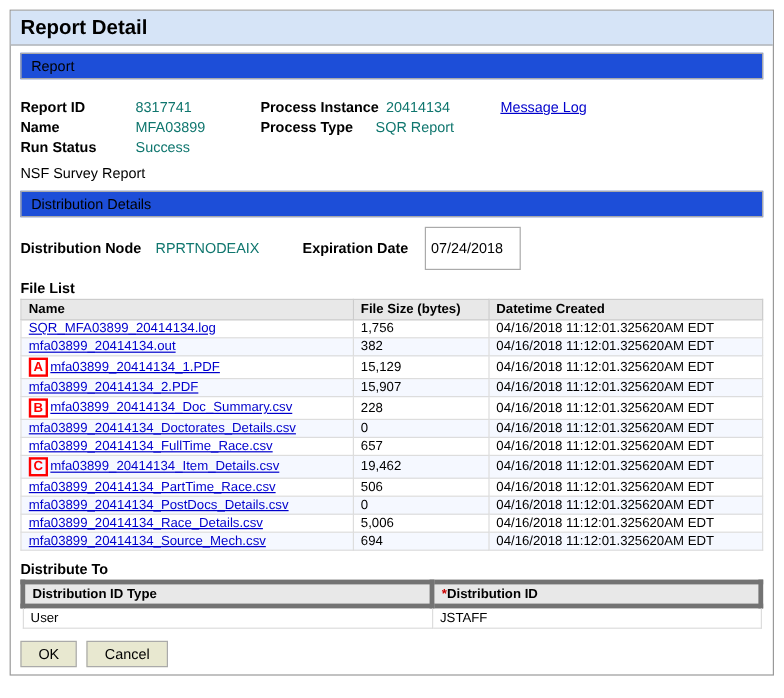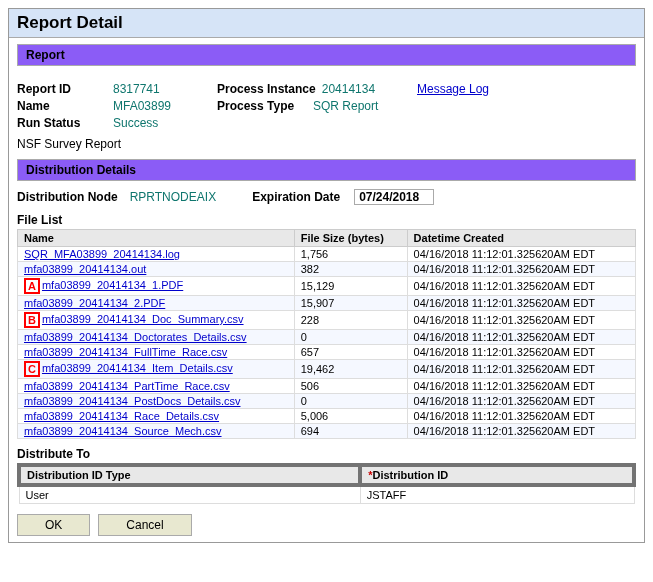--- a/index.html
+++ b/index.html
@@ -18,24 +18,24 @@
     }
     .section-header {
       background: #d6e4f7;
       border-bottom: 1px solid #aaa;
       padding: 4px 8px;
       font-weight: bold;
       font-size: 17px;
       color: #000;
     }
     .subsection-header {
-      background: #8b5cf6;
+      background: #1d4ed8;
       border: 1px solid #aaa;
       padding: 3px 8px;
-      font-weight: bold;
+      font-weight: normal;
       font-size: 12px;
       color: #000;
       margin: 6px 8px 4px 8px;
     }
     .field-label {
       font-weight: bold;
       min-width: 90px;
       color: #000;
     }
     .field-value {
@@ -44,22 +44,21 @@
     .field-link {
       color: #00c;
       text-decoration: underline;
       cursor: pointer;
     }
     .input-box {
       border: 1px solid #aaa;
       padding: 1px 4px;
       background: #fff;
       font-size: 12px;
-      height: 16px;
-      font-weight: bold;
+      height: 36px;
     }
     .dist-node-row {
       display: flex;
       align-items: center;
       padding: 4px 8px;
       gap: 12px;
     }
     .file-list-section {
       padding: 4px 8px;
     }
@@ -127,21 +126,21 @@
       color: #c00;
     }
     .buttons-row {
       padding: 6px 8px;
       display: flex;
       gap: 8px;
     }
     .btn {
       border: 1px solid #aaa;
       background: #e8e8d0;
-      padding: 3px 27px;
+      padding: 3px 14px;
       font-size: 12px;
       cursor: pointer;
       font-family: Arial, Helvetica, sans-serif;
     }
     .nsf-text {
       padding: 4px 8px 2px 8px;
       font-size: 12px;
     }
     .info-rows {
       padding: 4px 8px 0 8px;

